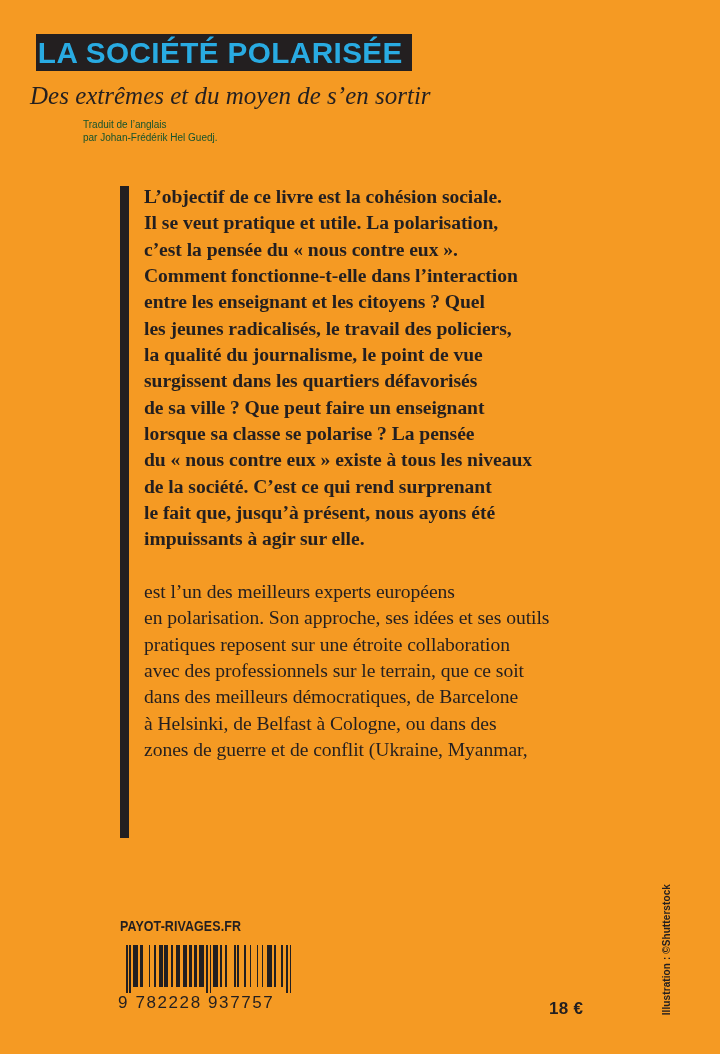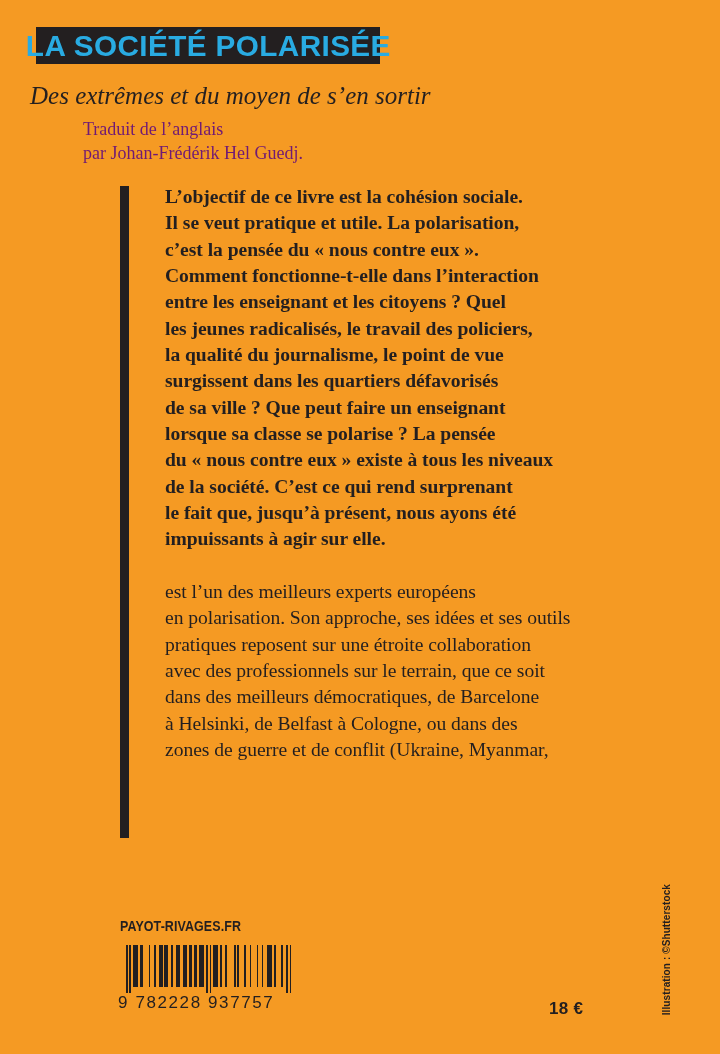--- a/index.html
+++ b/index.html
@@ -19,27 +19,27 @@
   .cover {
     position: absolute;
     inset: 0;
     background: #F59A23;
   }
 
   
   .title-box {
     position: absolute;
     left: 36px;
-    top: 27px;
-    width: 344px;
+    top: 34px;
+    width: 376px;
     height: 37px;
     background: #231F20;
     display: flex;
     align-items: center;
-    justify-content: center;
+    justify-content: flex-start;
     box-sizing: border-box;
   }
   .title-text {
     color: #29ABE2;
     font-family: "Liberation Sans", sans-serif;
     font-weight: bold;
     font-size: 30px;
     letter-spacing: 0.4px;
     line-height: 1;
     white-space: nowrap;
@@ -58,39 +58,39 @@
     font-size: 25px;
     line-height: 1.1;
     white-space: nowrap;
   }
 
   
   .translator {
     position: absolute;
     left: 83px;
     top: 118px;
-    color: #701a75;
-    font-family: Liberation Serif, serif;
-    font-size: 18px;
+    color: #14532d;
+    font-family: Liberation Sans, sans-serif;
+    font-size: 10px;
     line-height: 1.32;
   }
   .translator div { white-space: nowrap; }
 
   
   .body-rule {
     position: absolute;
     left: 120px;
     top: 186px;
     width: 9px;
     height: 652px;
     background: #231F20;
   }
   .body-text {
     position: absolute;
-    left: 165px;
+    left: 144px;
     top: 184px;
     width: 440px;
     color: #231F20;
   }
   .para {
     font-family: "Liberation Serif", serif;
     font-size: 19.6px;
     line-height: 1.345;
     margin: 0;
   }

